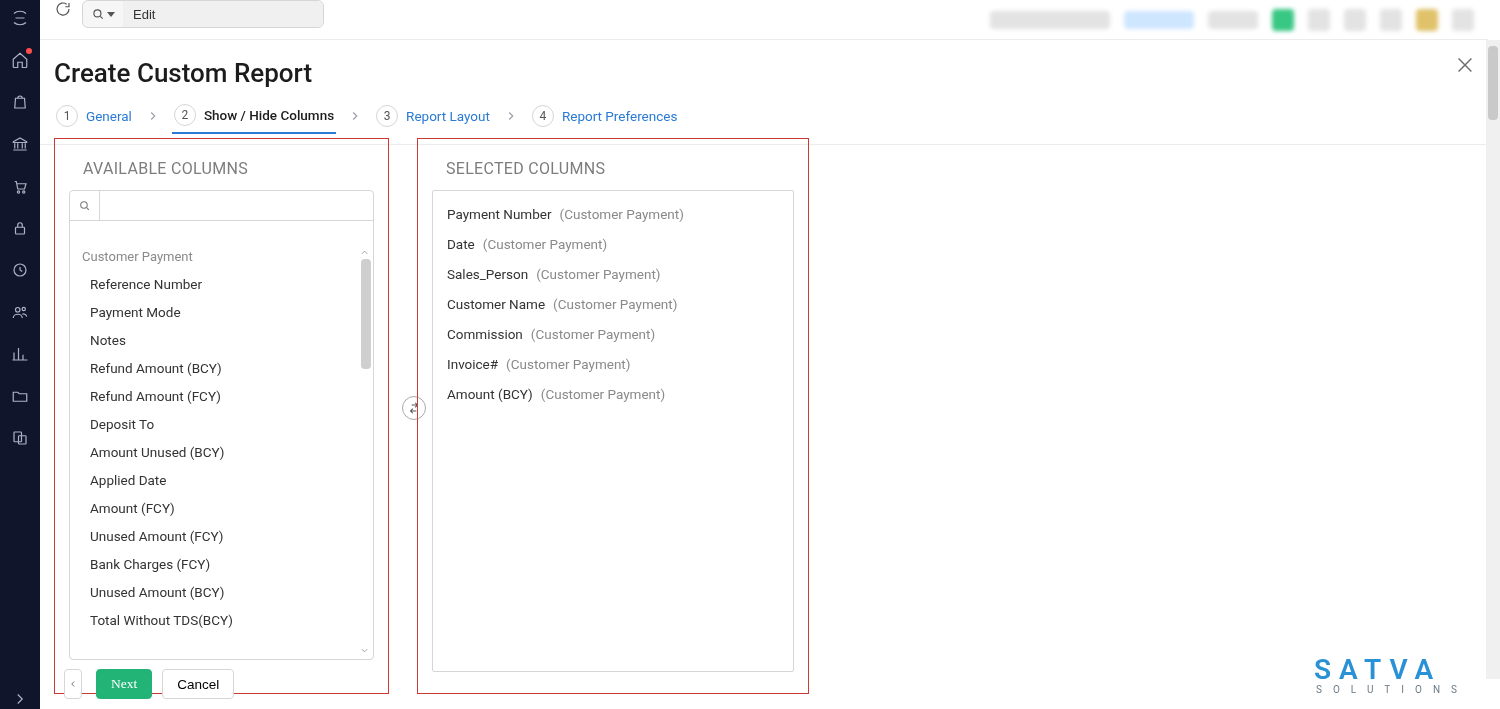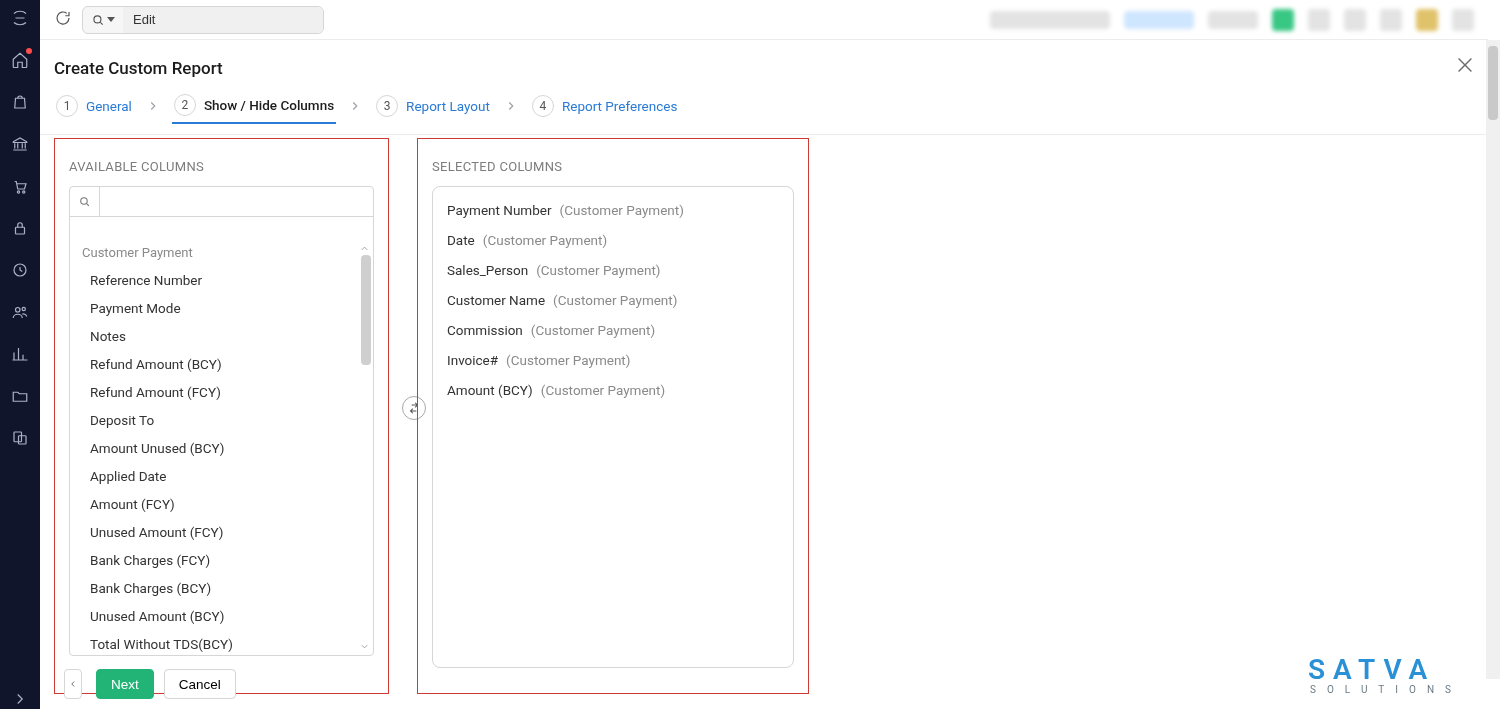--- a/index.html
+++ b/index.html
@@ -34,21 +34,21 @@
   }
   .left-rail .nav-ico{width:20px;height:20px;display:flex;align-items:center;justify-content:center;opacity:.85;}
   .left-rail .nav-ico svg{width:18px;height:18px;stroke:#c9cde0;fill:none;stroke-width:1.6;}
   .badge-dot{position:absolute;width:6px;height:6px;background:#ff4d4d;border-radius:50%;top:-2px;right:-2px;}
   .nav-wrap{position:relative;}
   .left-rail .spacer{flex:1;}
   
   .topbar{
     position:absolute;left:40px;right:12px;top:0;height:40px;
     border-bottom:1px solid #ececec;
-    display:flex;align-items:center;padding:0 14px;gap:10px;
+    display:flex;padding:0 14px;gap:10px;
   }
   .refresh-ico{width:18px;height:18px;stroke:#555;fill:none;stroke-width:1.6;}
   .search-box{
     display:flex;align-items:center;border:1px solid var(--border);border-radius:6px;
     background:#f6f6f6;height:28px;overflow:hidden;
   }
   .search-trigger{display:flex;align-items:center;gap:2px;padding:0 8px;height:100%;}
   .search-trigger svg{width:14px;height:14px;stroke:#555;fill:none;stroke-width:2;}
   .caret{width:0;height:0;border-left:4px solid transparent;border-right:4px solid transparent;border-top:5px solid #555;}
   .search-input{
@@ -61,21 +61,21 @@
   .blur.w2{width:70px;height:18px;background:#cfe6ff;}
   .blur.w3{width:50px;height:18px;}
   .blur.sq{width:22px;height:22px;border-radius:4px;}
   .blur.green{background:#39c784;}
   .blur.gold{background:#e0c26a;}
   
   .page{
     position:absolute;left:40px;right:0;top:40px;bottom:0;
   }
   .page-title{
-    font-size:17px;font-weight:500;color:#1c1c1c;
+    font-size:26px;font-weight:500;color:#1c1c1c;
     padding:18px 14px 10px;
   }
   .close-x{
     position:absolute;right:24px;top:14px;width:22px;height:22px;cursor:pointer;
   }
   .close-x svg{stroke:#6e6e6e;stroke-width:1.6;fill:none;}
   
   .wizard{
     display:flex;align-items:center;gap:12px;padding:0 14px 10px;
     border-bottom:1px solid #ececec;
@@ -94,22 +94,22 @@
     position:absolute;left:14px;right:0;top:98px;bottom:0;
     display:flex;align-items:flex-start;
   }
   .frame{
     border:1.5px solid var(--red-frame);
     padding:14px 10px;position:relative;height:556px;
   }
   .frame.left{top:0;width:335px;}
   .frame.right{margin-left:28px;width:392px;}
   .panel-title{
-    color:var(--muted);font-size:13px;letter-spacing:0.3px;
-    margin:6px 4px 12px;
+    color:var(--muted);font-size:16px;letter-spacing:0.3px;
+    margin:6px 18px 12px;
   }
   
   .avail-box{
     border:1px solid var(--border);border-radius:4px;height:470px;margin:0 4px;
     display:flex;flex-direction:column;overflow:hidden;position:relative;
   }
   .search-row{height:30px;display:flex;align-items:center;border-bottom:1px solid var(--border);}
   .search-row .mag{width:30px;display:flex;align-items:center;justify-content:center;border-right:1px solid var(--border);height:100%;}
   .search-row .mag svg{width:13px;height:13px;stroke:#777;fill:none;stroke-width:2;}
   .search-row input{flex:1;border:none;outline:none;padding:0 8px;font-size:13px;}
@@ -125,51 +125,51 @@
   .tiny-chev svg{width:11px;height:11px;stroke:#9b9b9b;fill:none;stroke-width:2;}
   
   .swap-btn{
     width:24px;height:24px;border:1px solid #a9a9a9;border-radius:50%;background:#fff;
     display:flex;align-items:center;justify-content:center;
     position:absolute;left:348px;top:258px;
   }
   .swap-btn svg{width:14px;height:14px;stroke:#555;fill:none;stroke-width:1.8;}
   
   .sel-box{
-    border:1px solid var(--border);border-radius:8px;height:482px;margin:0 4px;
+    border:1px solid var(--border);border-radius:2px;height:482px;margin:0 4px;
     padding:8px 0;position:relative;
   }
   .sel-item{
     padding:7px 14px;font-size:13.5px;color:#333;display:flex;gap:8px;align-items:baseline;
   }
   .sel-item .src{color:#8a8a8a;}
   
   .footer{
     position:absolute;left:24px;bottom:10px;display:flex;align-items:center;gap:10px;
   }
   .btn{
     height:30px;padding:0 14px;border-radius:4px;border:1px solid var(--border);
     background:#fff;font-size:13.5px;cursor:pointer;display:flex;align-items:center;
   }
-  .btn.primary{background:var(--green);border-color:var(--green);color:#fff;}
+  .btn.primary{background:var(--green);border-color:var(--green);color:#fff;font-family:Liberation Serif, serif;}
   .back-chev{
     width:18px;height:30px;border:1px solid var(--border);border-radius:4px;
     display:flex;align-items:center;justify-content:center;margin-right:4px;background:#fff;cursor:pointer;
   }
   .back-chev svg{width:10px;height:10px;stroke:#555;fill:none;stroke-width:2;}
   
   .page-scroll{
     position:absolute;right:0;top:0;bottom:30px;width:14px;background:#f0f0f0;
   }
   .page-scroll-thumb{
     position:absolute;right:2px;top:6px;width:10px;height:74px;background:#c9c9c9;border-radius:4px;
   }
   
   .watermark{
-    position:absolute;right:38px;bottom:14px;text-align:left;
+    position:absolute;right:32px;bottom:14px;text-align:left;
   }
   .wm-top{font-size:28px;letter-spacing:8px;color:#2a91d6;font-weight:600;}
   .wm-sub{font-size:10px;letter-spacing:11px;color:#6a7a85;margin-top:-2px;padding-left:2px;}
 </style>
 </head>
 <body>
 
 <div class="left-rail">
   <div class="nav-wrap nav-ico">
     <svg viewBox="0 0 24 24">
@@ -348,21 +348,20 @@
               <div class="avail-item">Payment Mode</div>
               <div class="avail-item">Notes</div>
               <div class="avail-item">Refund Amount (BCY)</div>
               <div class="avail-item">Refund Amount (FCY)</div>
               <div class="avail-item">Deposit To</div>
               <div class="avail-item">Amount Unused (BCY)</div>
               <div class="avail-item">Applied Date</div>
               <div class="avail-item">Amount (FCY)</div>
               <div class="avail-item">Unused Amount (FCY)</div>
               <div class="avail-item">Bank Charges (FCY)</div>
-              <div class="avail-item">Bank Charges (BCY)</div>
               <div class="avail-item">Unused Amount (BCY)</div>
               <div class="avail-item">Total Without TDS(BCY)</div>
             </div>
         </div>
       </div>
     </div>
 
     <div class="swap-btn">
       <svg viewBox="0 0 24 24">
           <path d="M8 7h10M14 3l4 4-4 4M16 17H6M10 21l-4-4 4-4"></path>

